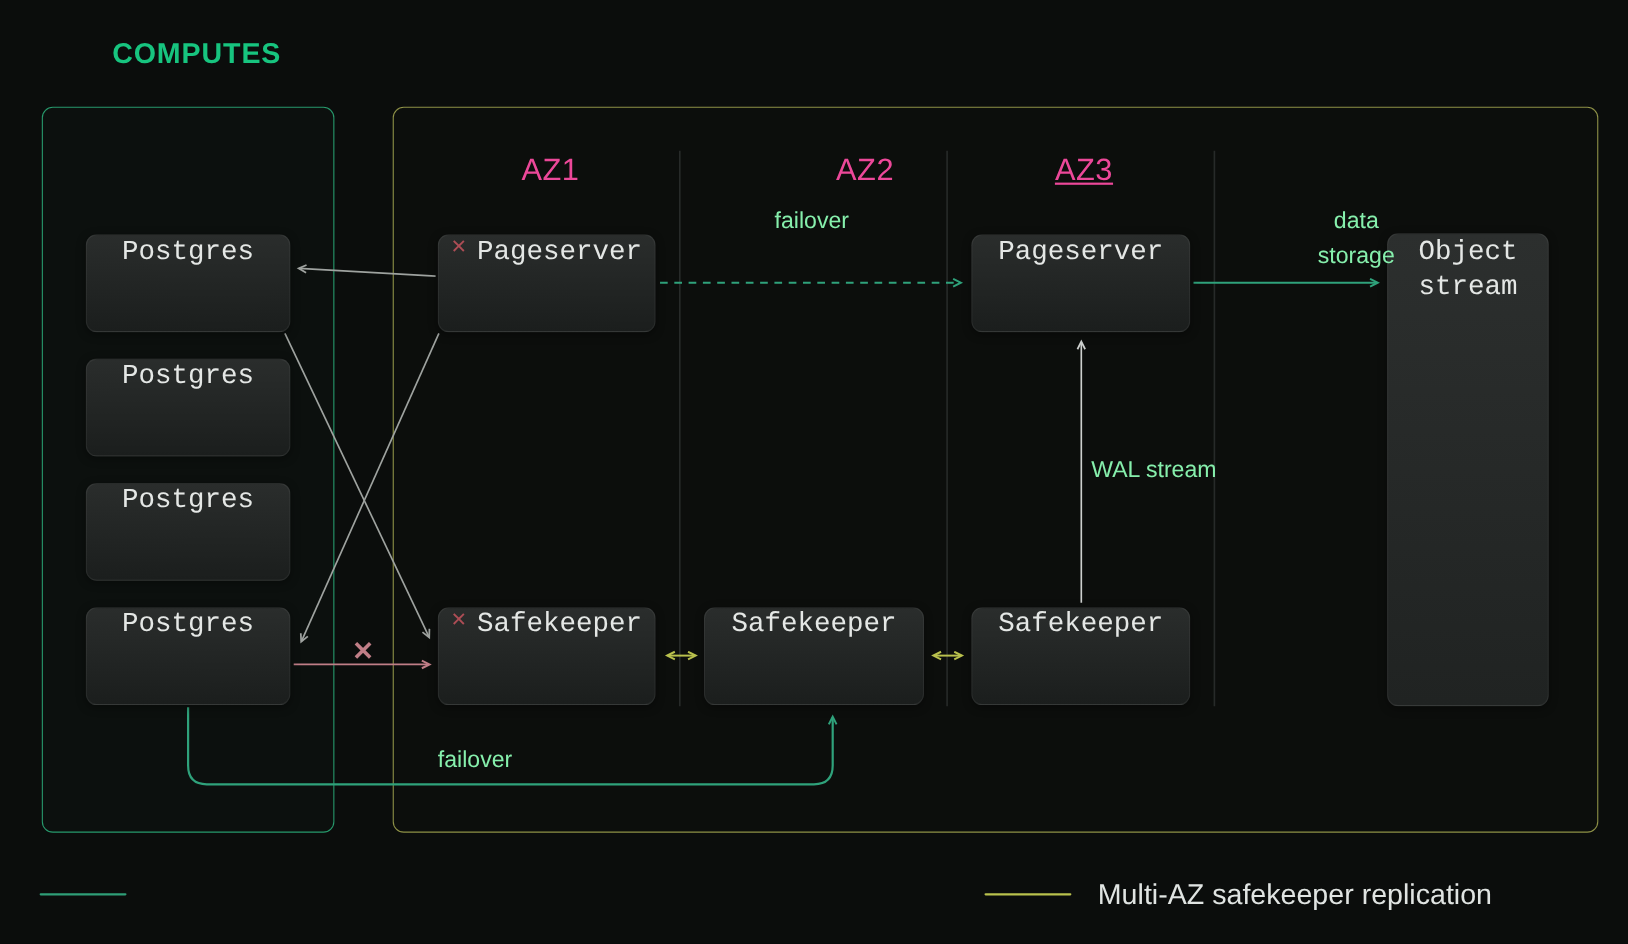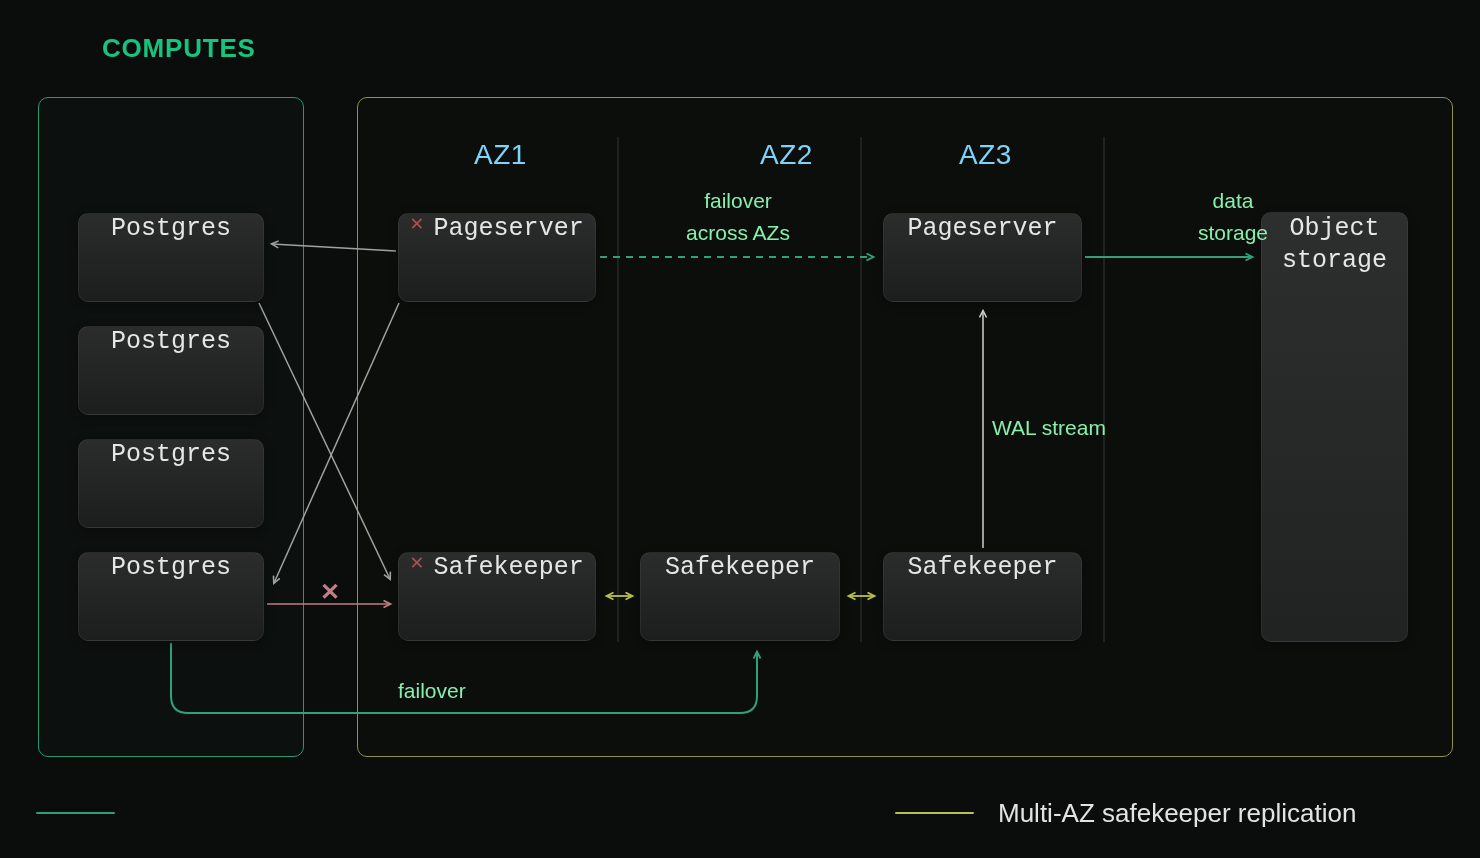--- a/index.html
+++ b/index.html
@@ -9,21 +9,21 @@
   .overlay { position:absolute; left:0; top:0; width:1480px; height:858px; pointer-events:none; }
 
   .heading { position:absolute; font-size:26px; font-weight:700; letter-spacing:0.8px; white-space:nowrap; }
   .heading.computes { left:102px; top:33px; color:#17c47f; }
   .heading.storage { left:766px; top:33px; color:#d8de56; }
 
   .panel { position:absolute; border-radius:10px; }
   .panel.computes { left:38px; top:97px; width:266px; height:660px; border:1.5px solid #27996c; background:rgba(26,48,38,0.10); }
   .panel.storage  { left:357px; top:97px; width:1096px; height:660px; border:1.5px solid #8e9147; background:rgba(46,46,24,0.05); }
 
-  .az-label { position:absolute; top:139px; font-size:28px; color:#7dd3fc; letter-spacing:0.5px; }
+  .az-label { position:absolute; top:139px; font-size:28px; color:#ec4899; letter-spacing:0.5px; }
 
   .node { position:absolute; height:89px;
           background:linear-gradient(180deg,#2a2d2c,#1b1e1d);
           border:1px solid rgba(255,255,255,0.06);
           border-radius:10px;
           display:flex; align-items:flex-start; justify-content:center; gap:10px;
           color:#e4e7e5; font-size:25px;
           box-shadow:0 2px 8px rgba(0,0,0,0.35);font-family:Liberation Mono, monospace; }
   .node .fail-x { color:#ad4d55; font-size:22px; font-weight:600; line-height:1; }
   .node.object { background:linear-gradient(180deg,#2c2f2e,#202322); }
@@ -41,21 +41,21 @@
 
 <div class="canvas">
 
   <div class="heading computes">COMPUTES</div>
 
   <div class="panel computes"></div>
   <div class="panel storage"></div>
 
   <div class="az-label" style="left:474px;">AZ1</div>
   <div class="az-label" style="left:716px;margin-left:44px;">AZ2</div>
-  <div class="az-label" style="left:959px;">AZ3</div>
+  <div class="az-label" style="left:959px;text-decoration:underline;">AZ3</div>
 
   <svg class="overlay" width="1480" height="858" viewBox="0 0 1480 858">
     <defs>
       <marker id="m-gray" markerWidth="11" markerHeight="11" refX="7.5" refY="4.5" orient="auto" markerUnits="userSpaceOnUse">
         <path d="M1,1 L8,4.5 L1,8" fill="none" stroke="#9fa3a0" stroke-width="1.6"></path>
       </marker>
       <marker id="m-green" markerWidth="11" markerHeight="11" refX="7.5" refY="4.5" orient="auto" markerUnits="userSpaceOnUse">
         <path d="M1,1 L8,4.5 L1,8" fill="none" stroke="#2fa27b" stroke-width="1.8"></path>
       </marker>
       <marker id="m-green-rev" markerWidth="11" markerHeight="11" refX="7.5" refY="4.5" orient="auto-start-reverse" markerUnits="userSpaceOnUse">
@@ -121,26 +121,25 @@
     <span class="fail-x">✕</span>
     <span>Safekeeper</span>
   </div>
   <div class="node" style="left:640px;top:552px;width:200px;">
     <span>Safekeeper</span>
   </div>
   <div class="node" style="left:883px;top:552px;width:199px;">
     <span>Safekeeper</span>
   </div>
   <div class="node object" style="left:1261px;top:212px;width:147px;height:430px;">
-    <span class="obj-label">Object storage</span>
+    <span class="obj-label">Object stream</span>
   </div>
 
   <div class="annot center" style="left:640px;top:185px;width:196px;">
     <div>failover</div>
-    <div>across AZs</div>
   </div>
   <div class="annot center" style="left:1163px;top:185px;width:140px;">
     <div>data</div>
     <div>storage</div>
   </div>
   <div class="annot" style="left:992px;top:412px;">WAL stream</div>
   <div class="annot" style="left:398px;top:675px;">failover</div>
   <div class="cross-x" style="left:320px;top:578px;">✕</div>
 
   <div class="legend-line" style="left:36px;top:812px;width:79px;background:#2f9e77;"></div>

